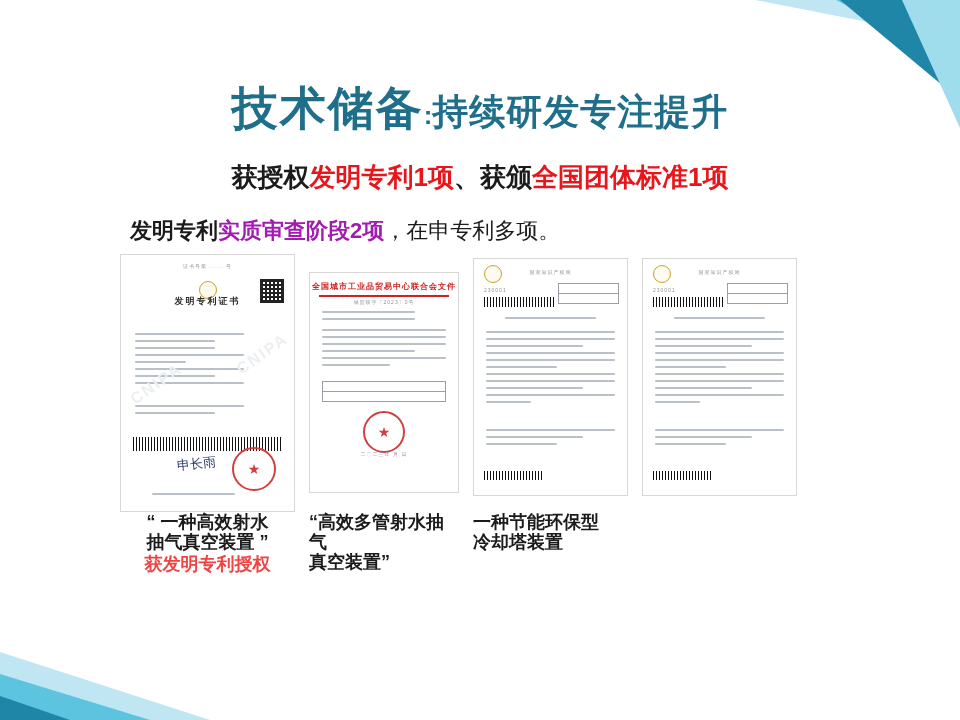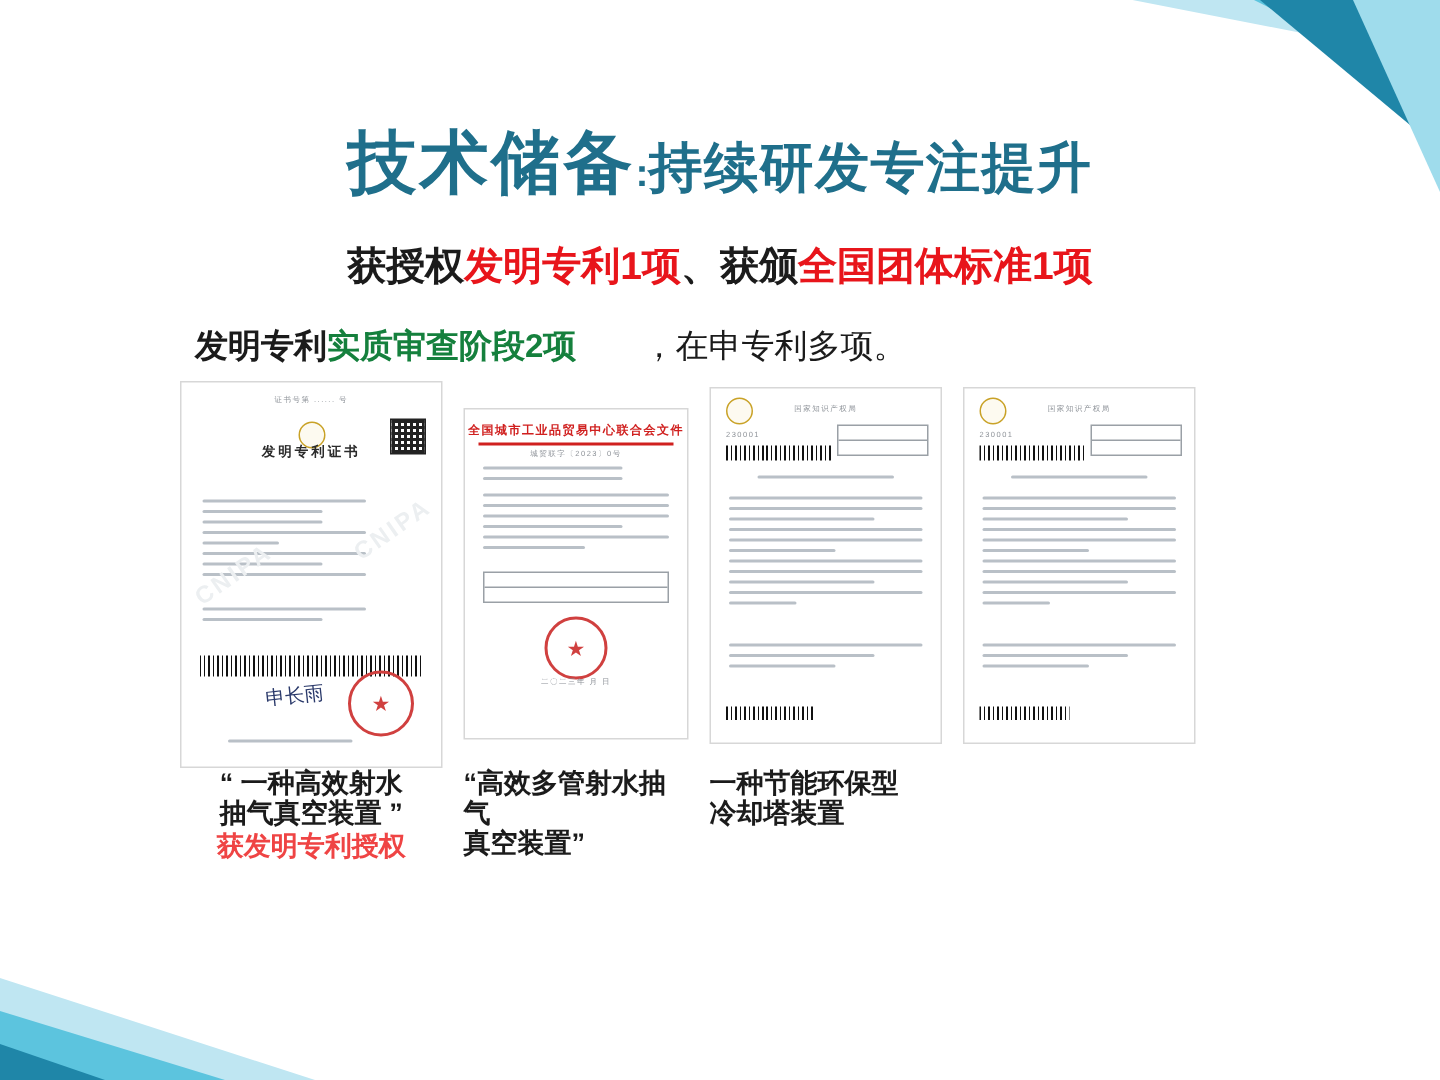--- a/index.html
+++ b/index.html
@@ -36,22 +36,22 @@
     text-align:center; white-space:nowrap;
     font-size:26px; font-weight:bold; color:#1b1b1b;
   }
   .line1 .red { color:#e8151b; }
 
   .line2 {
     position:absolute; top:216px; left:130px;
     white-space:nowrap;
     font-size:22px; font-weight:bold; color:#1b1b1b;
   }
-  .line2 .red { color:#15803d; }
-  .line2 .thin { font-weight:normal;margin-left:44px; }
+  .line2 .red { color:#a21caf; }
+  .line2 .thin { font-weight:normal; }
 
   
   .cert-row {
     position:absolute; top:254px; left:120px;
     width:720px; height:260px;
     display:flex; gap:14px; align-items:flex-start;
   }
   .cert {
     position:relative;
     background:#ffffff;

